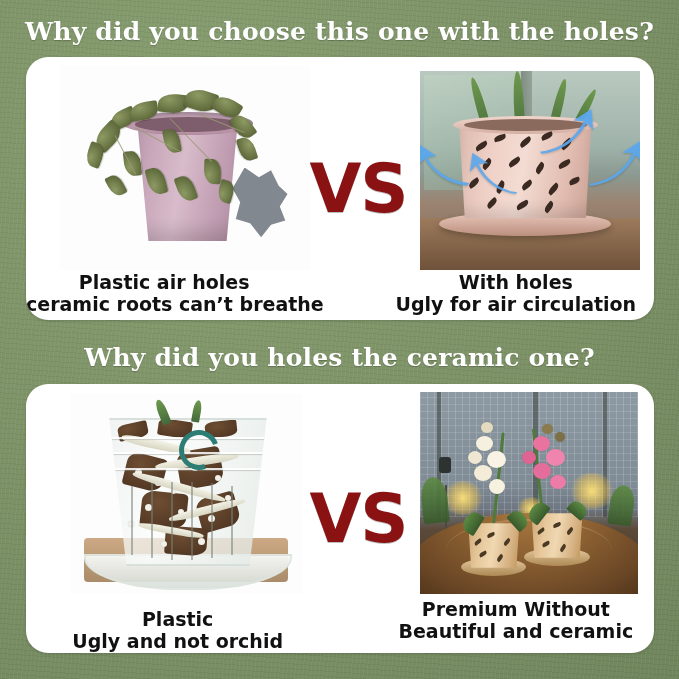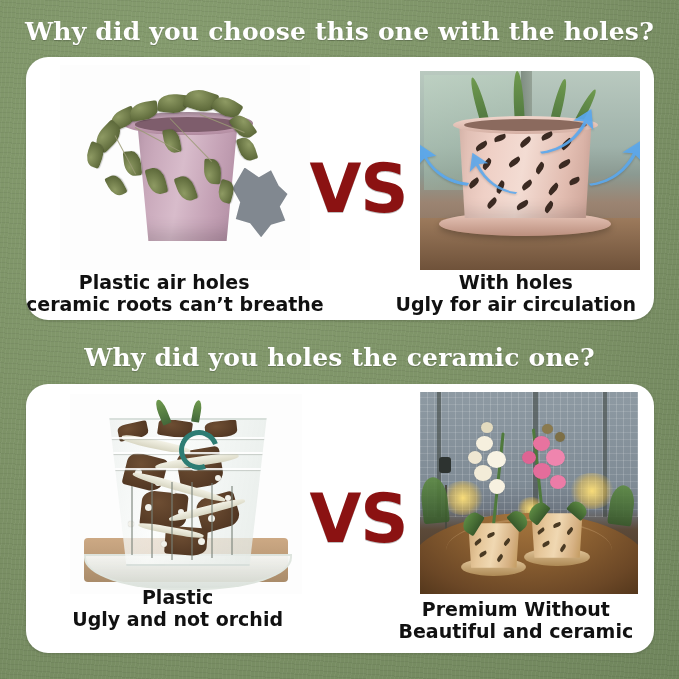--- a/index.html
+++ b/index.html
@@ -431,21 +431,21 @@
             <div class="slot" style="left:64%;top:44%;height:52%;"></div>
             <div class="slot" style="left:76%;top:46%;height:48%;"></div>
           </div>
 
           <div class="clip-teal" style="left:47%;top:18%;"></div>
 
           <div class="leafblade" style="left:40%;top:2%;width:9px;height:26px;transform:rotate(-22deg);"></div>
           <div class="leafblade" style="left:52%;top:3%;width:8px;height:22px;transform:rotate(10deg);"></div>
         </div>
 
-        <div class="caption" style="top:202px;padding-left:27px;">
+        <div class="caption" style="top:224px;padding-left:27px;">
           <span>Plastic</span>
           <span class="l2">Ugly and not orchid</span>
         </div>
       </div>
 
       <div class="side side-right">
         <div class="photo" style="left:42px;top:8px;width:218px;height:202px;">
           <div class="scene-green"></div>
           <div class="mesh"></div>
 

